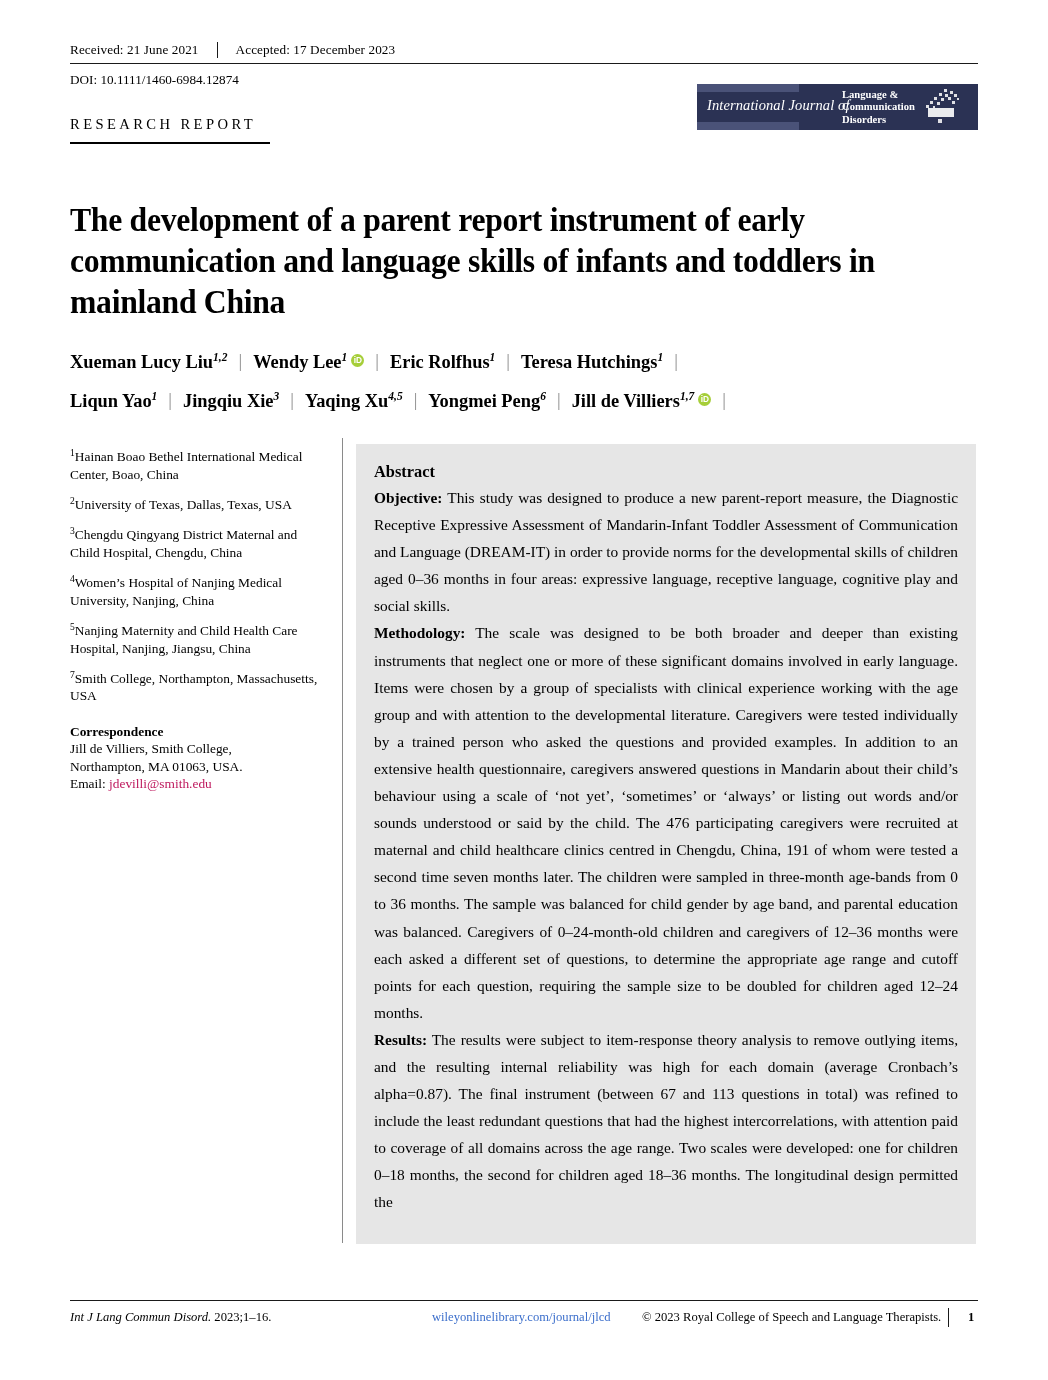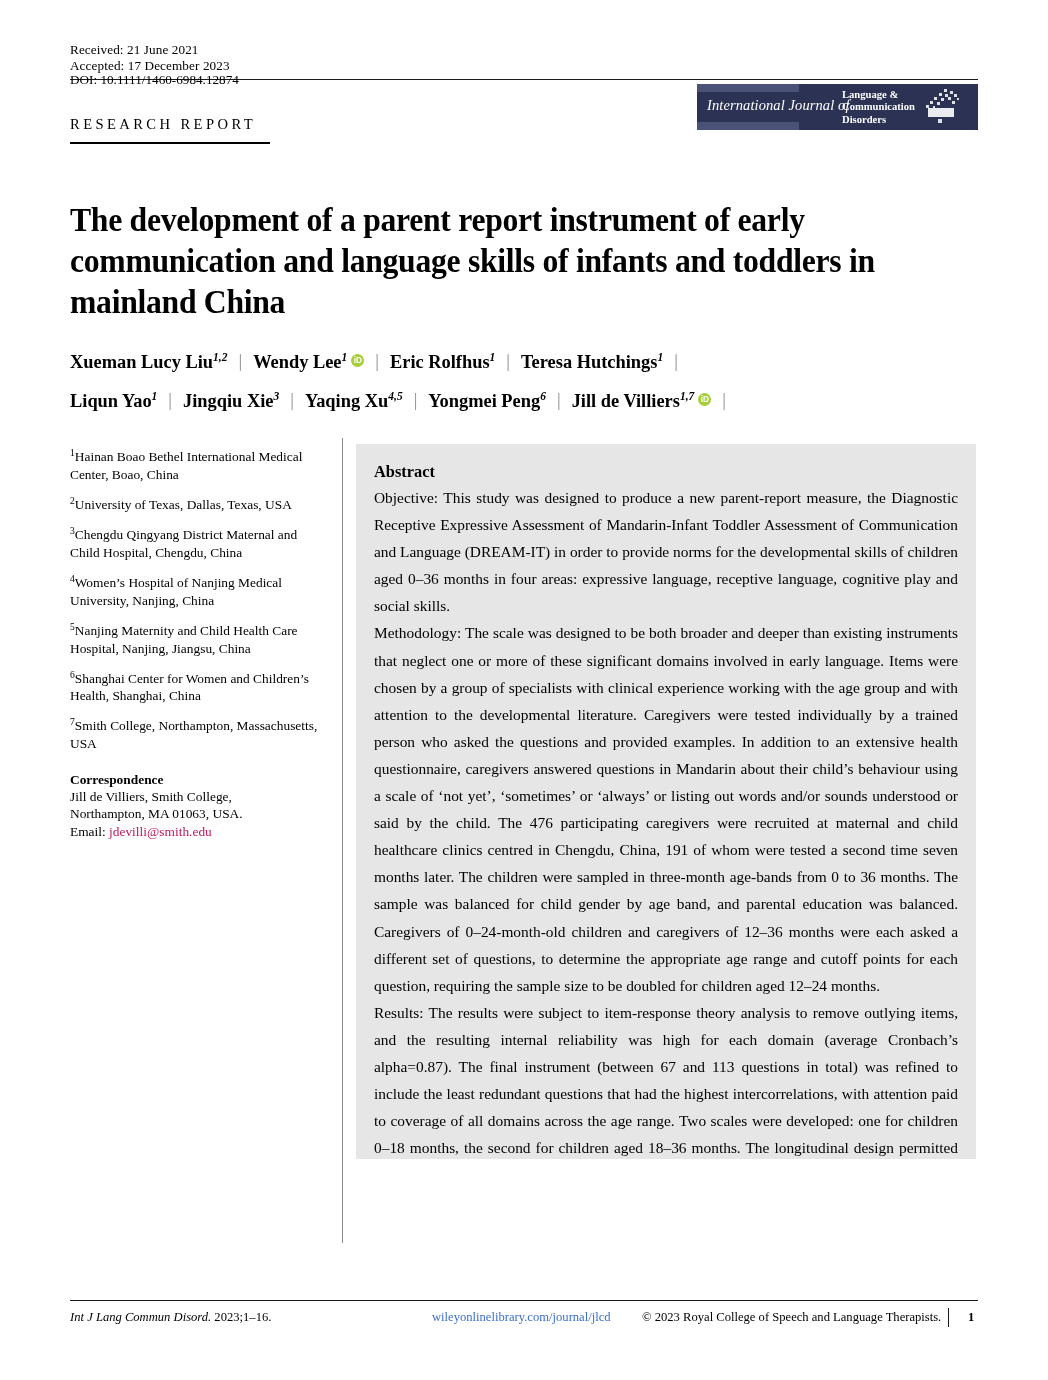--- a/index.html
+++ b/index.html
@@ -16,21 +16,21 @@
   }
 
   .page { position: absolute; inset: 0; }
 
   
   .header-meta {
     position: absolute; left: 70px; top: 42px; width: 908px;
     border-bottom: 1.1px solid #1a1a1a;
     padding-bottom: 5px;
     display: flex; align-items: baseline;
-    font-size: 13.2px; letter-spacing: .1px; flex-direction: column;
+    font-size: 13.2px; letter-spacing: .1px;
   }
   .header-meta .received { padding-right: 18px; }
   .header-meta .sep {
     display: inline-block; width: 0; border-left: 1.1px solid #1a1a1a;
     align-self: stretch; margin-right: 18px;
   }
   .doi {
     position: absolute; left: 70px; top: 72px;
     font-size: 13.2px;
   }
@@ -116,34 +116,34 @@
     font-size: 13.4px; line-height: 17.4px;
   }
   .aff { margin-bottom: 8.5px; }
   .aff sup { font-size: 9.6px; vertical-align: super; }
   .corr-head { font-weight: bold; margin-top: 18px; }
   .corr-line { }
   .email-link { color: #be185d; }
 
   .abstract-box {
     position: absolute; left: 356px; top: 444px;
-    width: 620px; height: 715px;
+    width: 620px; height: 800px;
     background: #e6e6e6;
     padding: 18px 18px 0 18px;
     overflow: hidden;
   }
   .abstract-box h2 {
     margin: 0 0 2px 0; font-size: 16.4px; font-weight: bold;
   }
   .abstract-box p {
     margin: 0; font-size: 15.4px; line-height: 27.1px;
     text-align: justify; text-justify: inter-word;
     hyphens: auto;
   }
-  .abstract-box p b { font-weight: normal; }
+  .abstract-box p b { font-weight: bold; }
 
   
   .footer-rule {
     position: absolute; left: 70px; top: 1300px; width: 908px;
     border-bottom: 1.1px solid #1a1a1a;
   }
   .footer {
     position: absolute; left: 70px; top: 1310px; width: 908px;
     font-size: 12.6px; height: 22px;
   }
@@ -210,21 +210,20 @@
 
   <div class="col-rule"></div>
 
   <div class="left-col">
     <div id="aff-holder">
         <div class="aff"><sup>1</sup><span>Hainan Boao Bethel International Medical Center, Boao, China</span></div>
         <div class="aff"><sup>2</sup><span>University of Texas, Dallas, Texas, USA</span></div>
         <div class="aff"><sup>3</sup><span>Chengdu Qingyang District Maternal and Child Hospital, Chengdu, China</span></div>
         <div class="aff"><sup>4</sup><span>Women’s Hospital of Nanjing Medical University, Nanjing, China</span></div>
         <div class="aff"><sup>5</sup><span>Nanjing Maternity and Child Health Care Hospital, Nanjing, Jiangsu, China</span></div>
-        <div class="aff"><sup>6</sup><span>Shanghai Center for Women and Children’s Health, Shanghai, China</span></div>
         <div class="aff"><sup>7</sup><span>Smith College, Northampton, Massachusetts, USA</span></div>
       </div>
     <div class="corr-head">Correspondence</div>
     <div class="corr-line">Jill de Villiers, Smith College,</div>
     <div class="corr-line">Northampton, MA 01063, USA.</div>
     <div class="corr-line">
       <span>Email: </span><span class="email-link">jdevilli@smith.edu</span>
     </div>
   </div>
 

